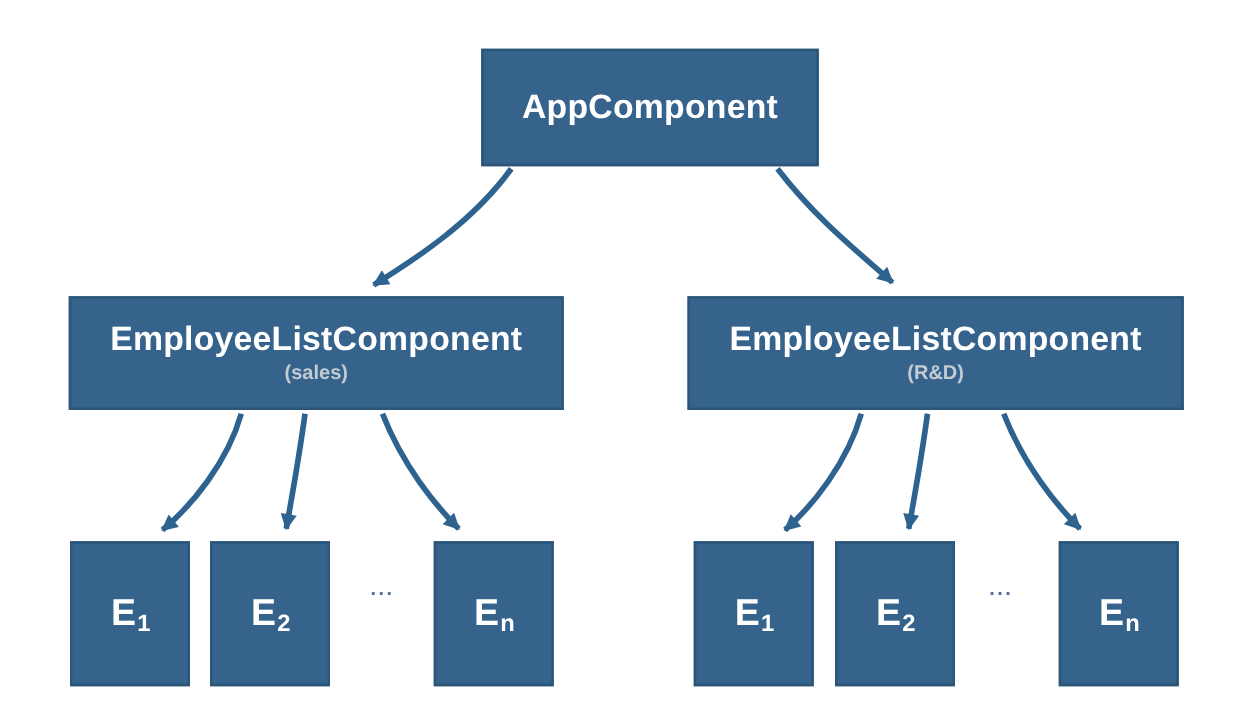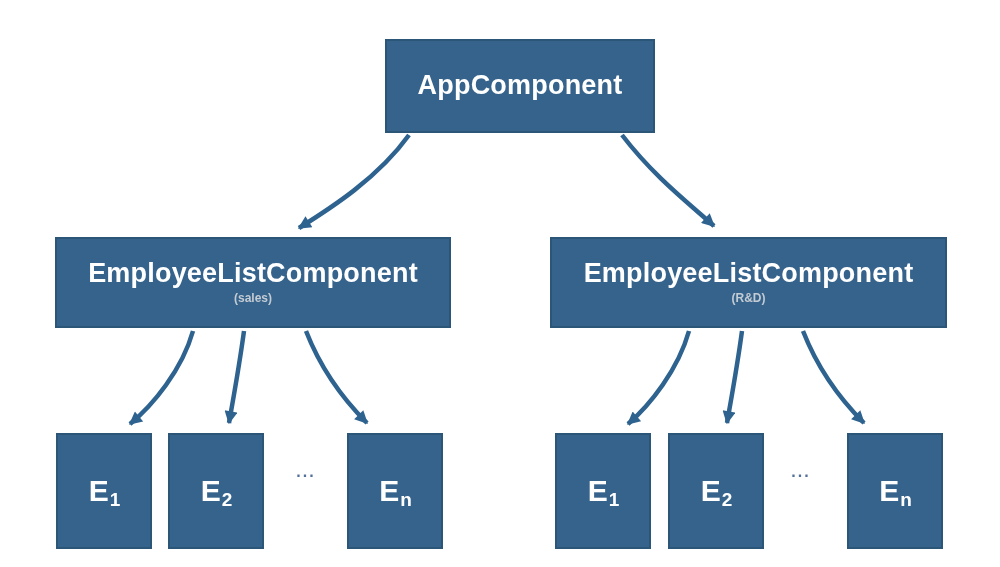--- a/index.html
+++ b/index.html
@@ -47,21 +47,21 @@
   .node .title{
     color:var(--title-text);
     font-weight:bold;
     font-size:27px;
     line-height:1.1;
     letter-spacing:0.2px;
   }
   .node .subtitle{
     color:var(--subtitle-text);
     font-weight:bold;
-    font-size:12px;
+    font-size:16px;
     line-height:1.2;
     margin-top:2px;
   }
   .enode{
     width:96px;
     height:116px;
   }
   .enode .elabel{
     color:var(--title-text);
     font-weight:bold;

